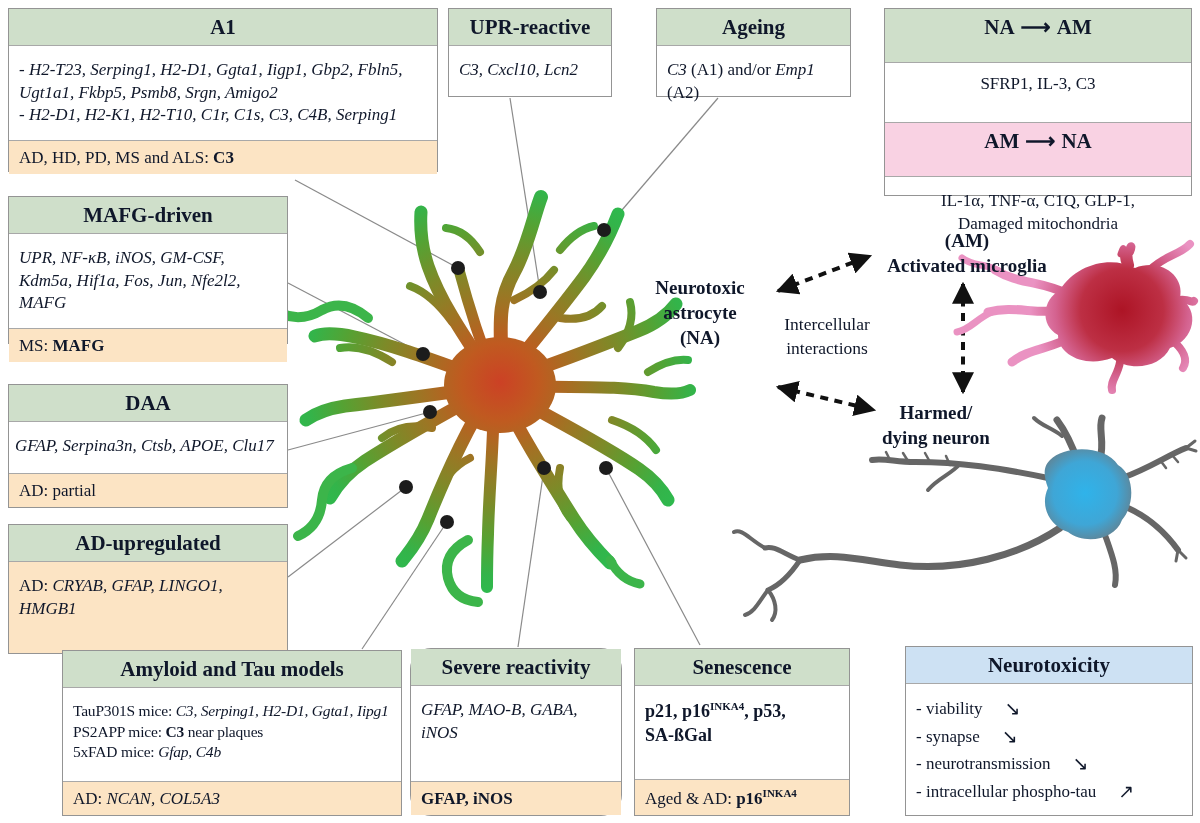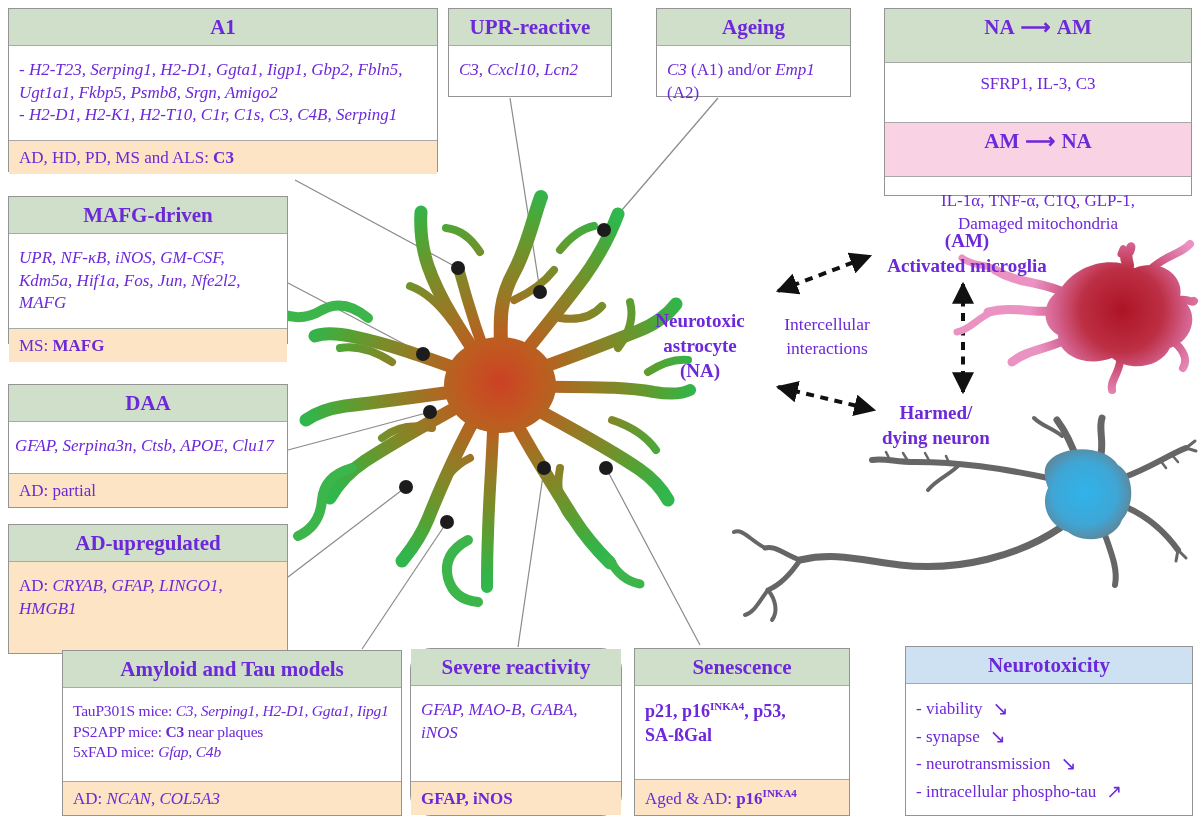--- a/index.html
+++ b/index.html
@@ -1,18 +1,18 @@
 <!DOCTYPE html>
 <html><head>
 <meta charset="utf-8">
 <style>
   html,body { margin:0; padding:0; background:#fff; }
   .canvas {
     position:relative; width:1200px; height:823px; background:#ffffff;
-    font-family:"Liberation Serif", serif; color:#6d28d9; overflow:hidden;
+    font-family:"Liberation Serif", serif; color:#0f172a; overflow:hidden;
   }
   .layer { position:absolute; left:0; top:0; }
   .box {
     position:absolute; border:1px solid #949494; background:#fff;
     box-sizing:border-box; display:flex; flex-direction:column;
   }
   .bh {
     background:#cfdfca; text-align:center; font-weight:bold; font-size:21px;
     padding:6px 4px 5px; border-bottom:1px solid #a8a8a8; flex:0 0 auto;
   }
@@ -24,21 +24,21 @@
     background:#fce4c4; padding:6px 10px 5px; font-size:17px; line-height:1.3;
     border-top:1px solid #a8a8a8; flex:0 0 auto;
   }
   .bb-sm { font-size:15.5px; letter-spacing:-0.2px; }
   .it { font-style:italic; }
   .bd { font-weight:bold; }
   sup { font-size:11px; font-weight:bold; }
   .arrow-glyph { font-weight:bold; letter-spacing:0; padding:0 6px; }
   .clabel { position:absolute; text-align:center; font-weight:bold; font-size:19px; line-height:25px; }
   .clabel.normal { font-weight:normal; font-size:17.5px; line-height:24px; }
-  .ntx-row { display:flex; align-items:baseline; gap:10px; padding:1px 0; }
+  .ntx-row { display:flex; align-items:baseline; gap:22px; padding:1px 0; }
   .ntx-arrow { font-size:19px; transform:translateY(1px); }
 </style>
 </head>
 <body>
 
 <div class="canvas">
 
   <svg class="layer" width="1200" height="823" viewBox="0 0 1200 823">
     <defs>
       <radialGradient id="astroGrad" gradientUnits="userSpaceOnUse" cx="500" cy="382" r="215">
@@ -253,21 +253,21 @@
           <span>- neurotransmission</span>
           <span class="ntx-arrow">↘</span>
         </div>
       <div class="ntx-row">
           <span>- intracellular phospho-tau</span>
           <span class="ntx-arrow">↗</span>
         </div>
     </div>
   </div>
 
-  <div class="clabel" style="left:636px; top:308px; width:128px;">
+  <div class="clabel" style="left:636px; top:275px; width:128px;">
     <div>Neurotoxic</div>
     <div>astrocyte</div>
     <div>(NA)</div>
   </div>
   <div class="clabel normal" style="left:768px; top:312px; width:118px;">
     <div>Intercellular</div>
     <div>interactions</div>
   </div>
   <div class="clabel" style="left:872px; top:228px; width:190px;">
     <div>(AM)</div>

